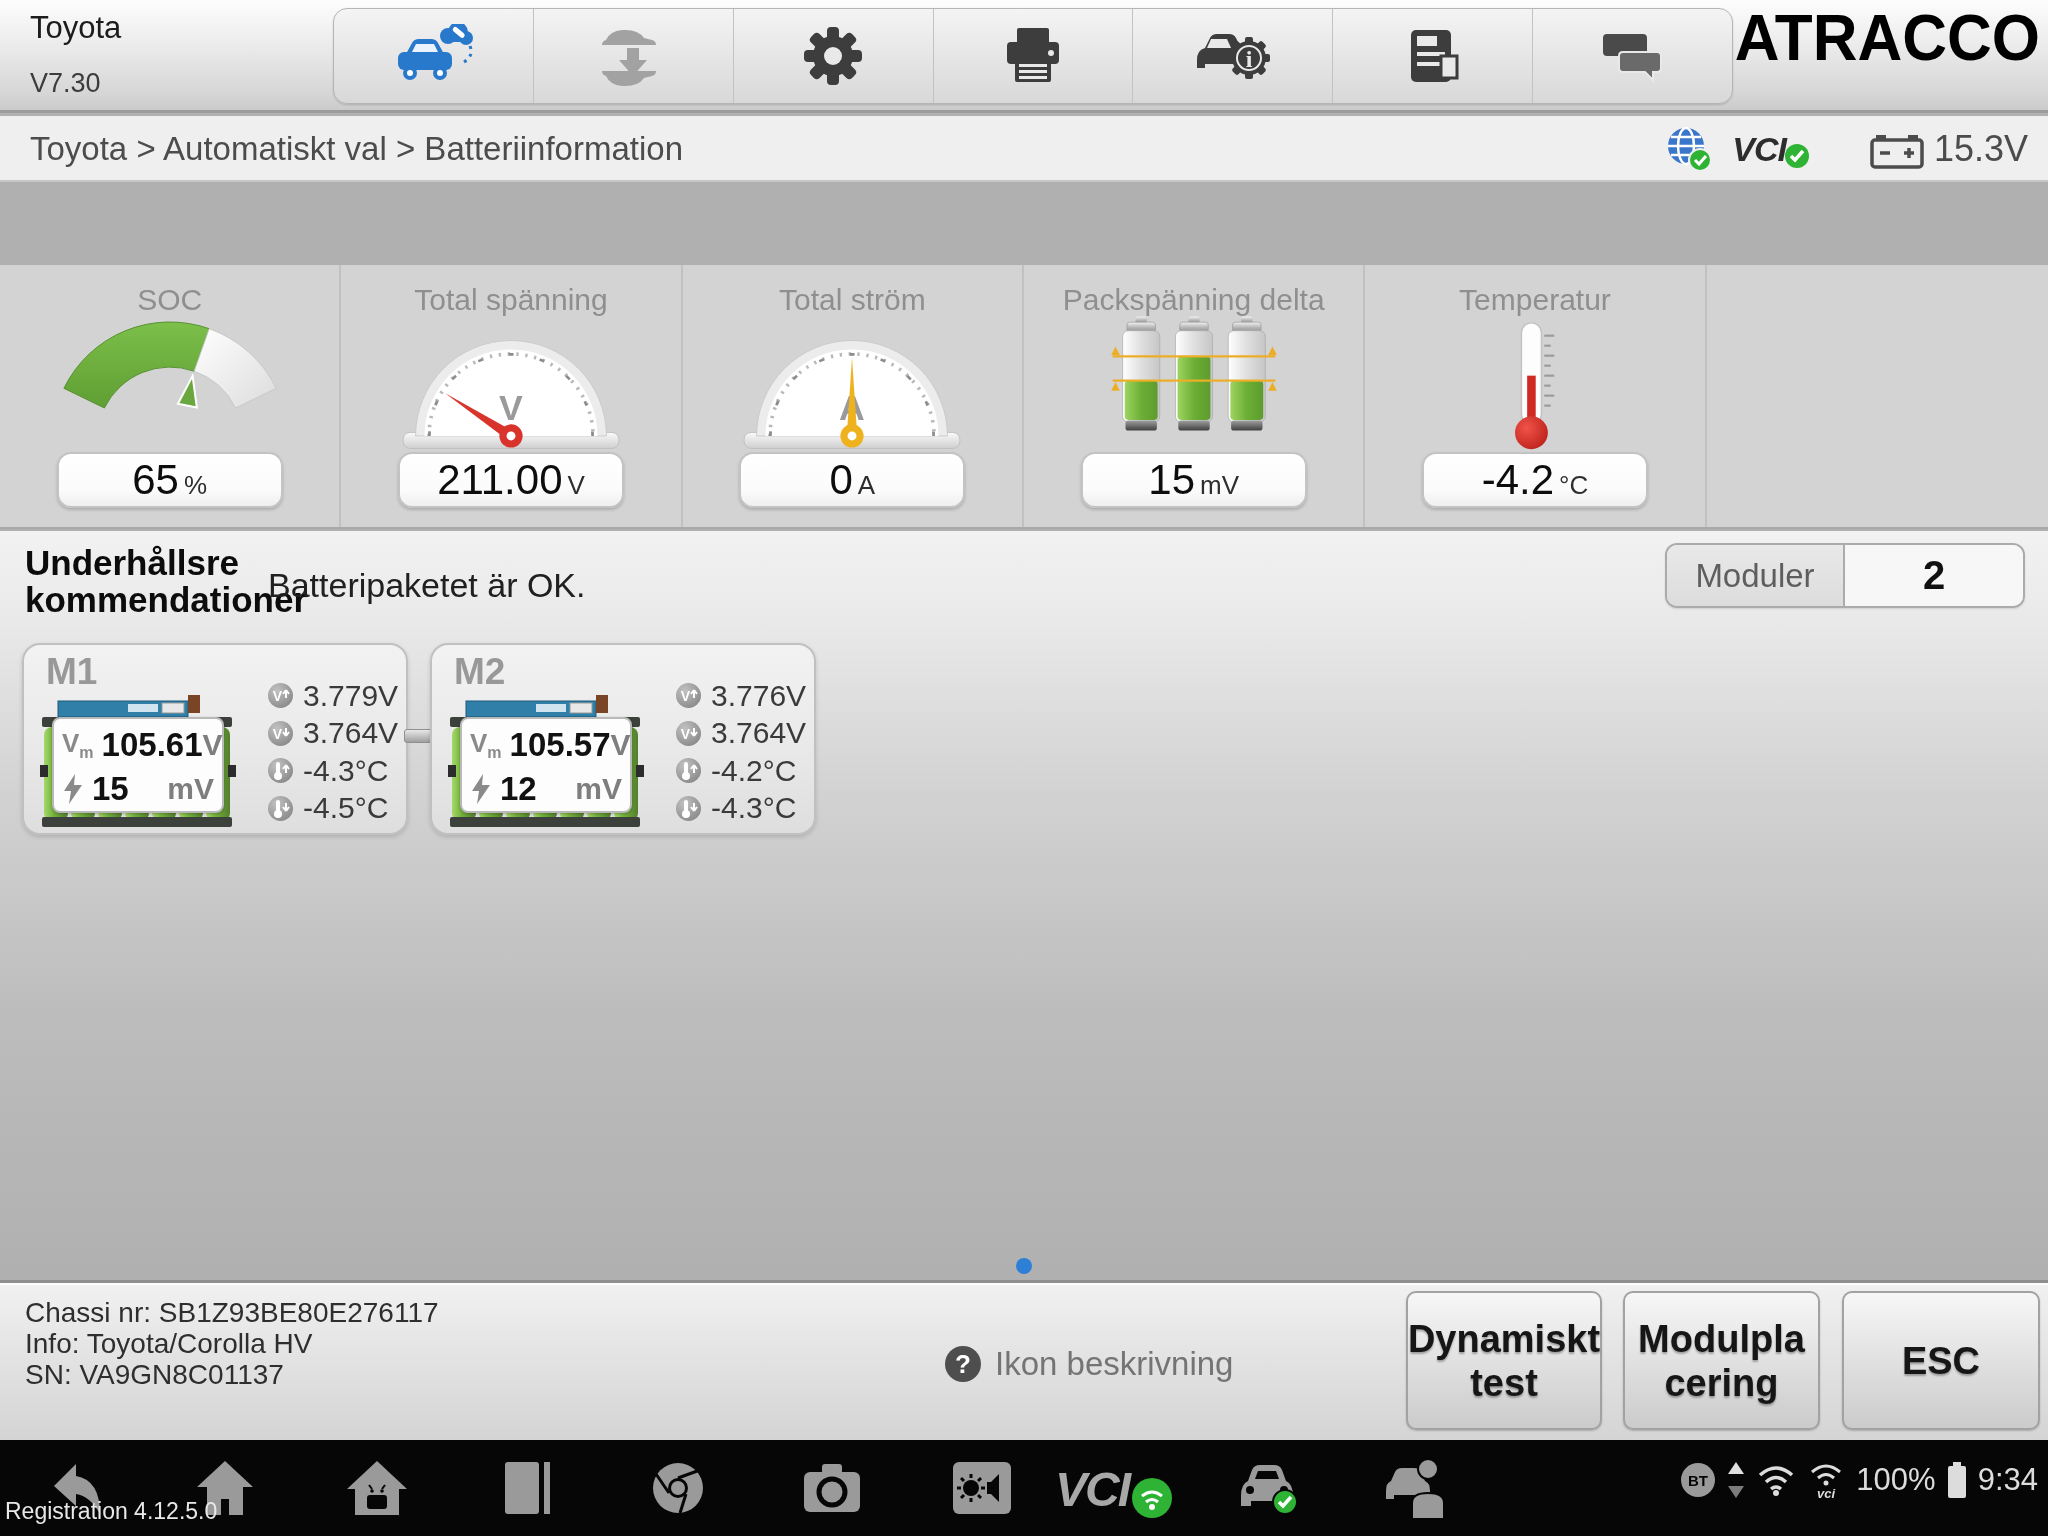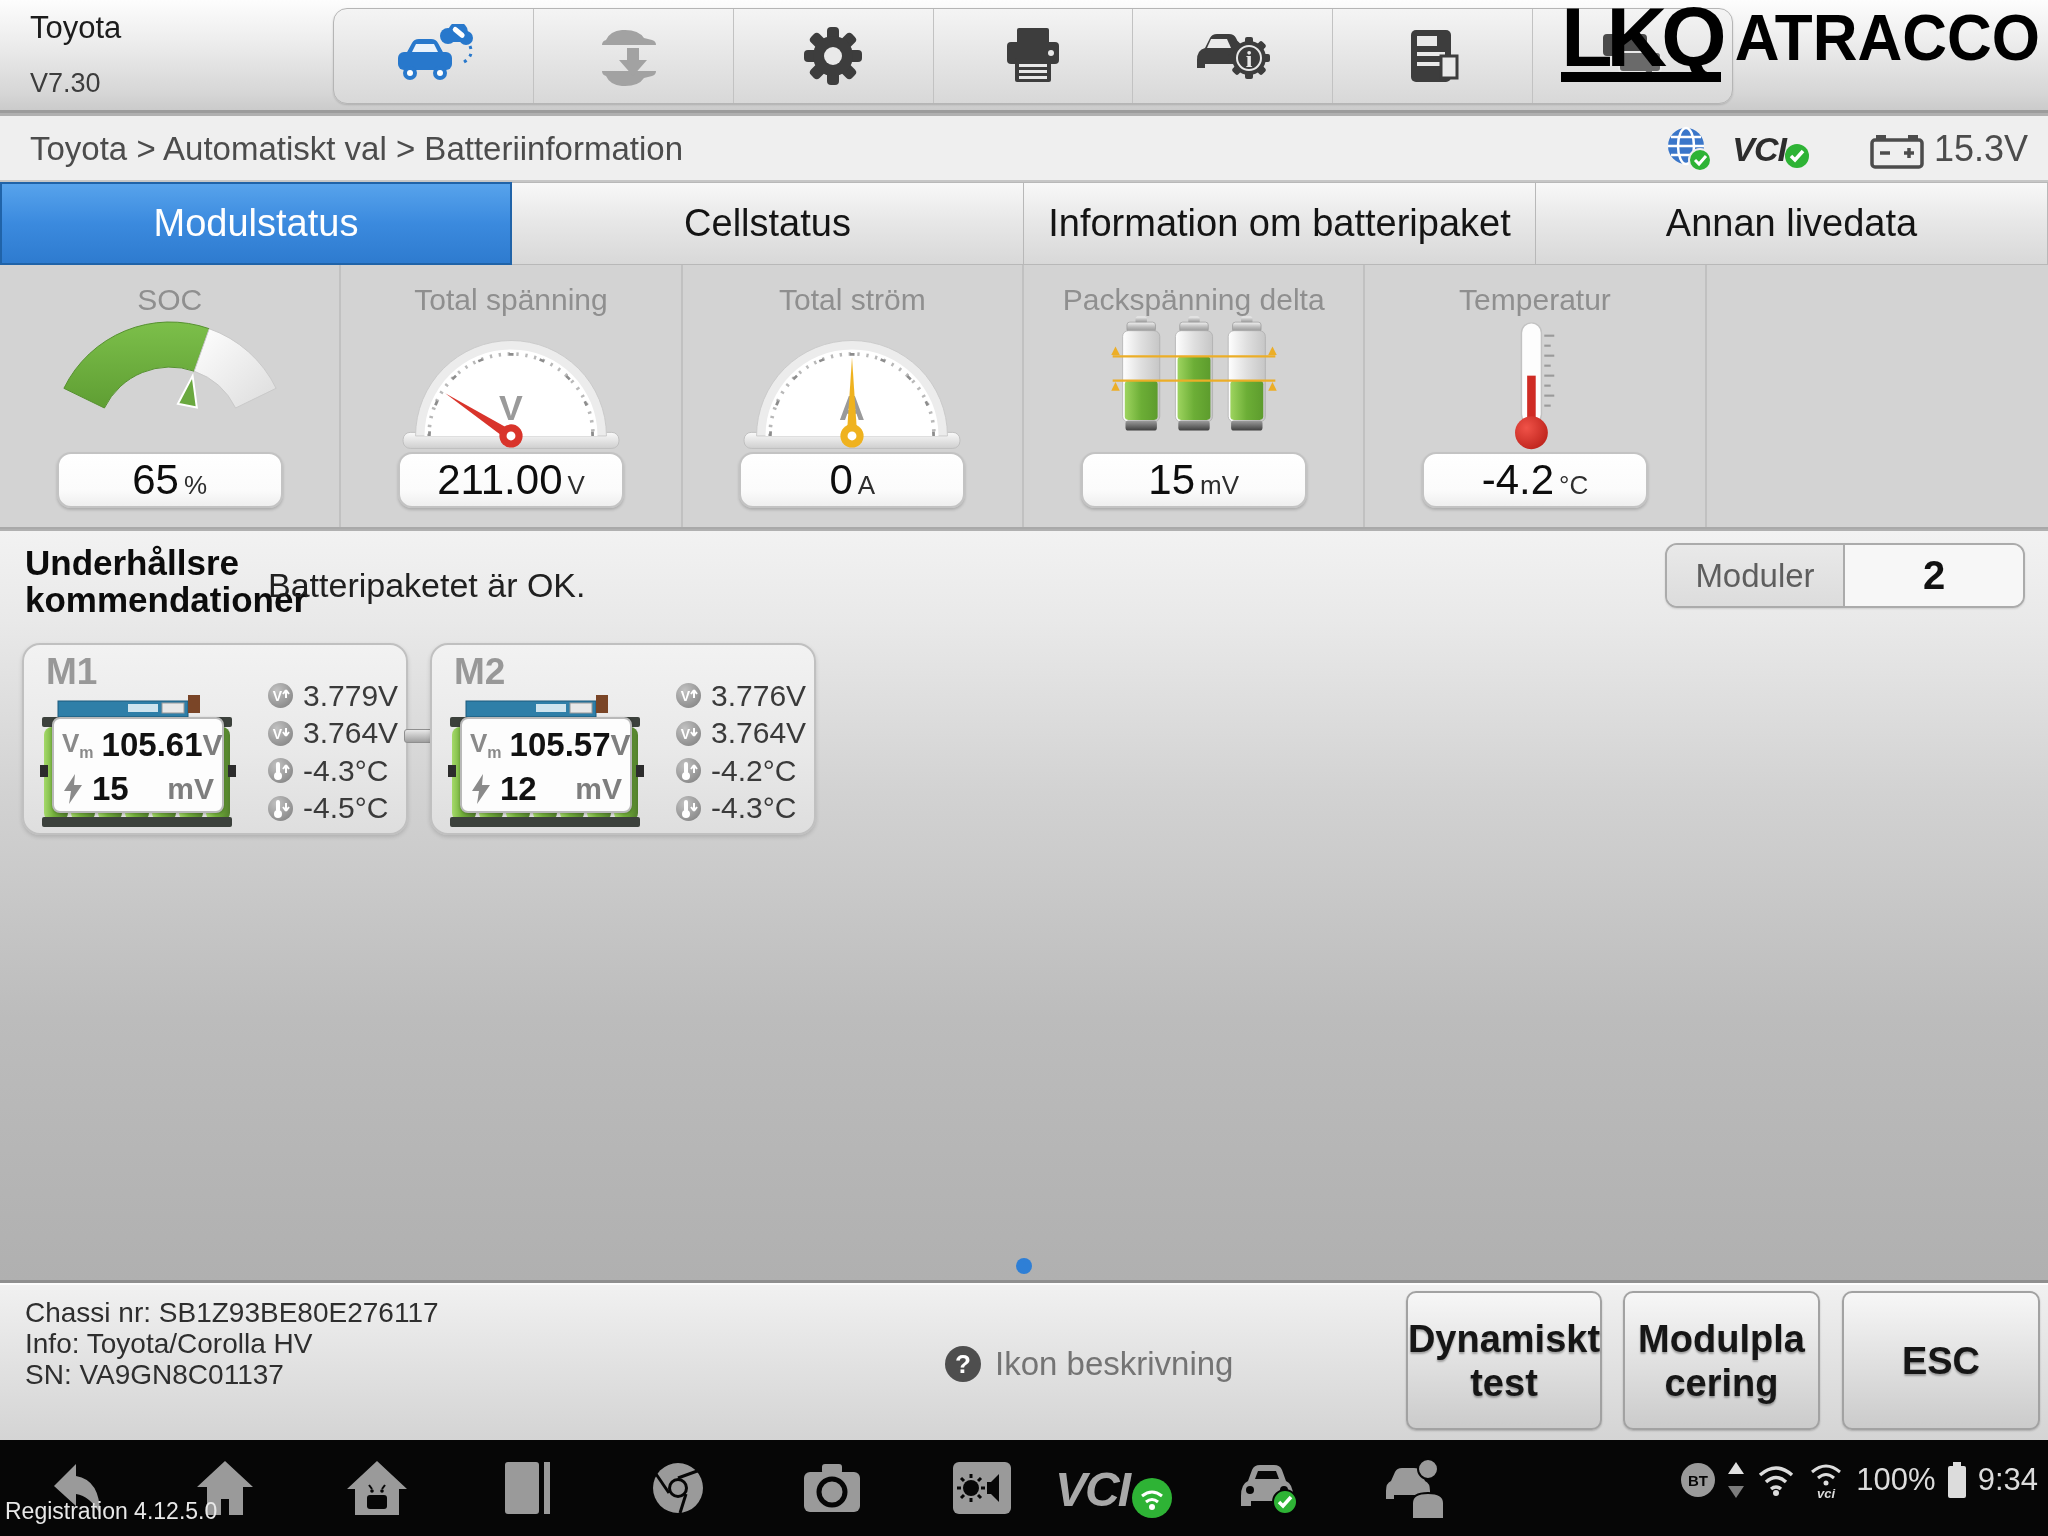--- a/index.html
+++ b/index.html
@@ -203,21 +203,20 @@
         </svg>
       </div>
       <div class="tbtn">
         <svg width="68" height="60" viewBox="0 0 68 60">
           <path d="M8 8 h36 q4 0 4 4 v14 q0 4 -4 4 h-6 l-8 8 v-8 h-22 q-4 0 -4 -4 v-14 q0 -4 4 -4 z" fill="#4a4a4a"></path>
           <path d="M24 26 h34 q4 0 4 4 v12 q0 4 -4 4 h-4 v8 l-8 -8 h-22 q-4 0 -4 -4 v-12 q0 -4 4 -4 z" fill="#6a6a6a" stroke="#e9e9e9" stroke-width="2"></path>
         </svg>
       </div>
     </div>
     <div id="lkq-logo">
-      <span id="lkq-text">LKQ</span>
       <span id="atracco-text">ATRACCO</span>
     </div>
   </div>
 
   <div id="breadcrumb">
     <div id="breadcrumb-path">Toyota &gt; Automatiskt val &gt; Batteriinformation</div>
     <div id="bc-right">
       <svg width="50" height="50" viewBox="0 0 50 50">
         <circle cx="22" cy="22" r="18" fill="#3a76c9"></circle>
         <g stroke="#fff" stroke-width="2.5" fill="none">
@@ -243,26 +242,20 @@
           <rect x="2" y="8" width="50" height="27" rx="3" fill="none" stroke="#4c4c4c" stroke-width="3.5"></rect>
           <line x1="10" y1="21" x2="20" y2="21" stroke="#4c4c4c" stroke-width="3.5"></line>
           <line x1="34" y1="21" x2="44" y2="21" stroke="#4c4c4c" stroke-width="3.5"></line>
           <line x1="39" y1="16" x2="39" y2="26" stroke="#4c4c4c" stroke-width="3.5"></line>
         </svg>
         <span id="topbar-voltage">15.3V</span>
       </div>
     </div>
   </div>
 
-  <div id="tabs">
-    <div class="tab active">Modulstatus</div>
-    <div class="tab">Cellstatus</div>
-    <div class="tab">Information om batteripaket</div>
-    <div class="tab">Annan livedata</div>
-  </div>
 
   <div id="gauges">
 
     <div class="gcol">
       <div class="glabel">SOC</div>
       <svg class="gsvg" width="280" height="130" viewBox="0 0 280 130">
         <defs>
           <linearGradient id="socg" x1="0" y1="0" x2="0" y2="1">
             <stop offset="0" stop-color="#7cbf4a"></stop>
               <stop offset="1" stop-color="#5f9e33"></stop>

